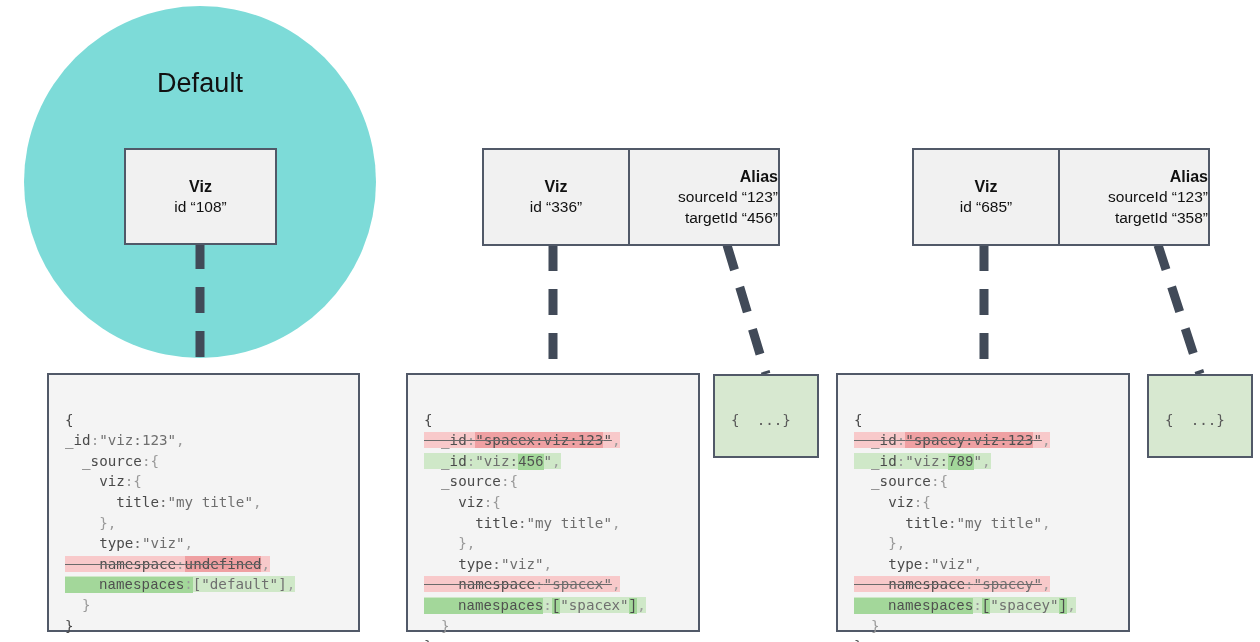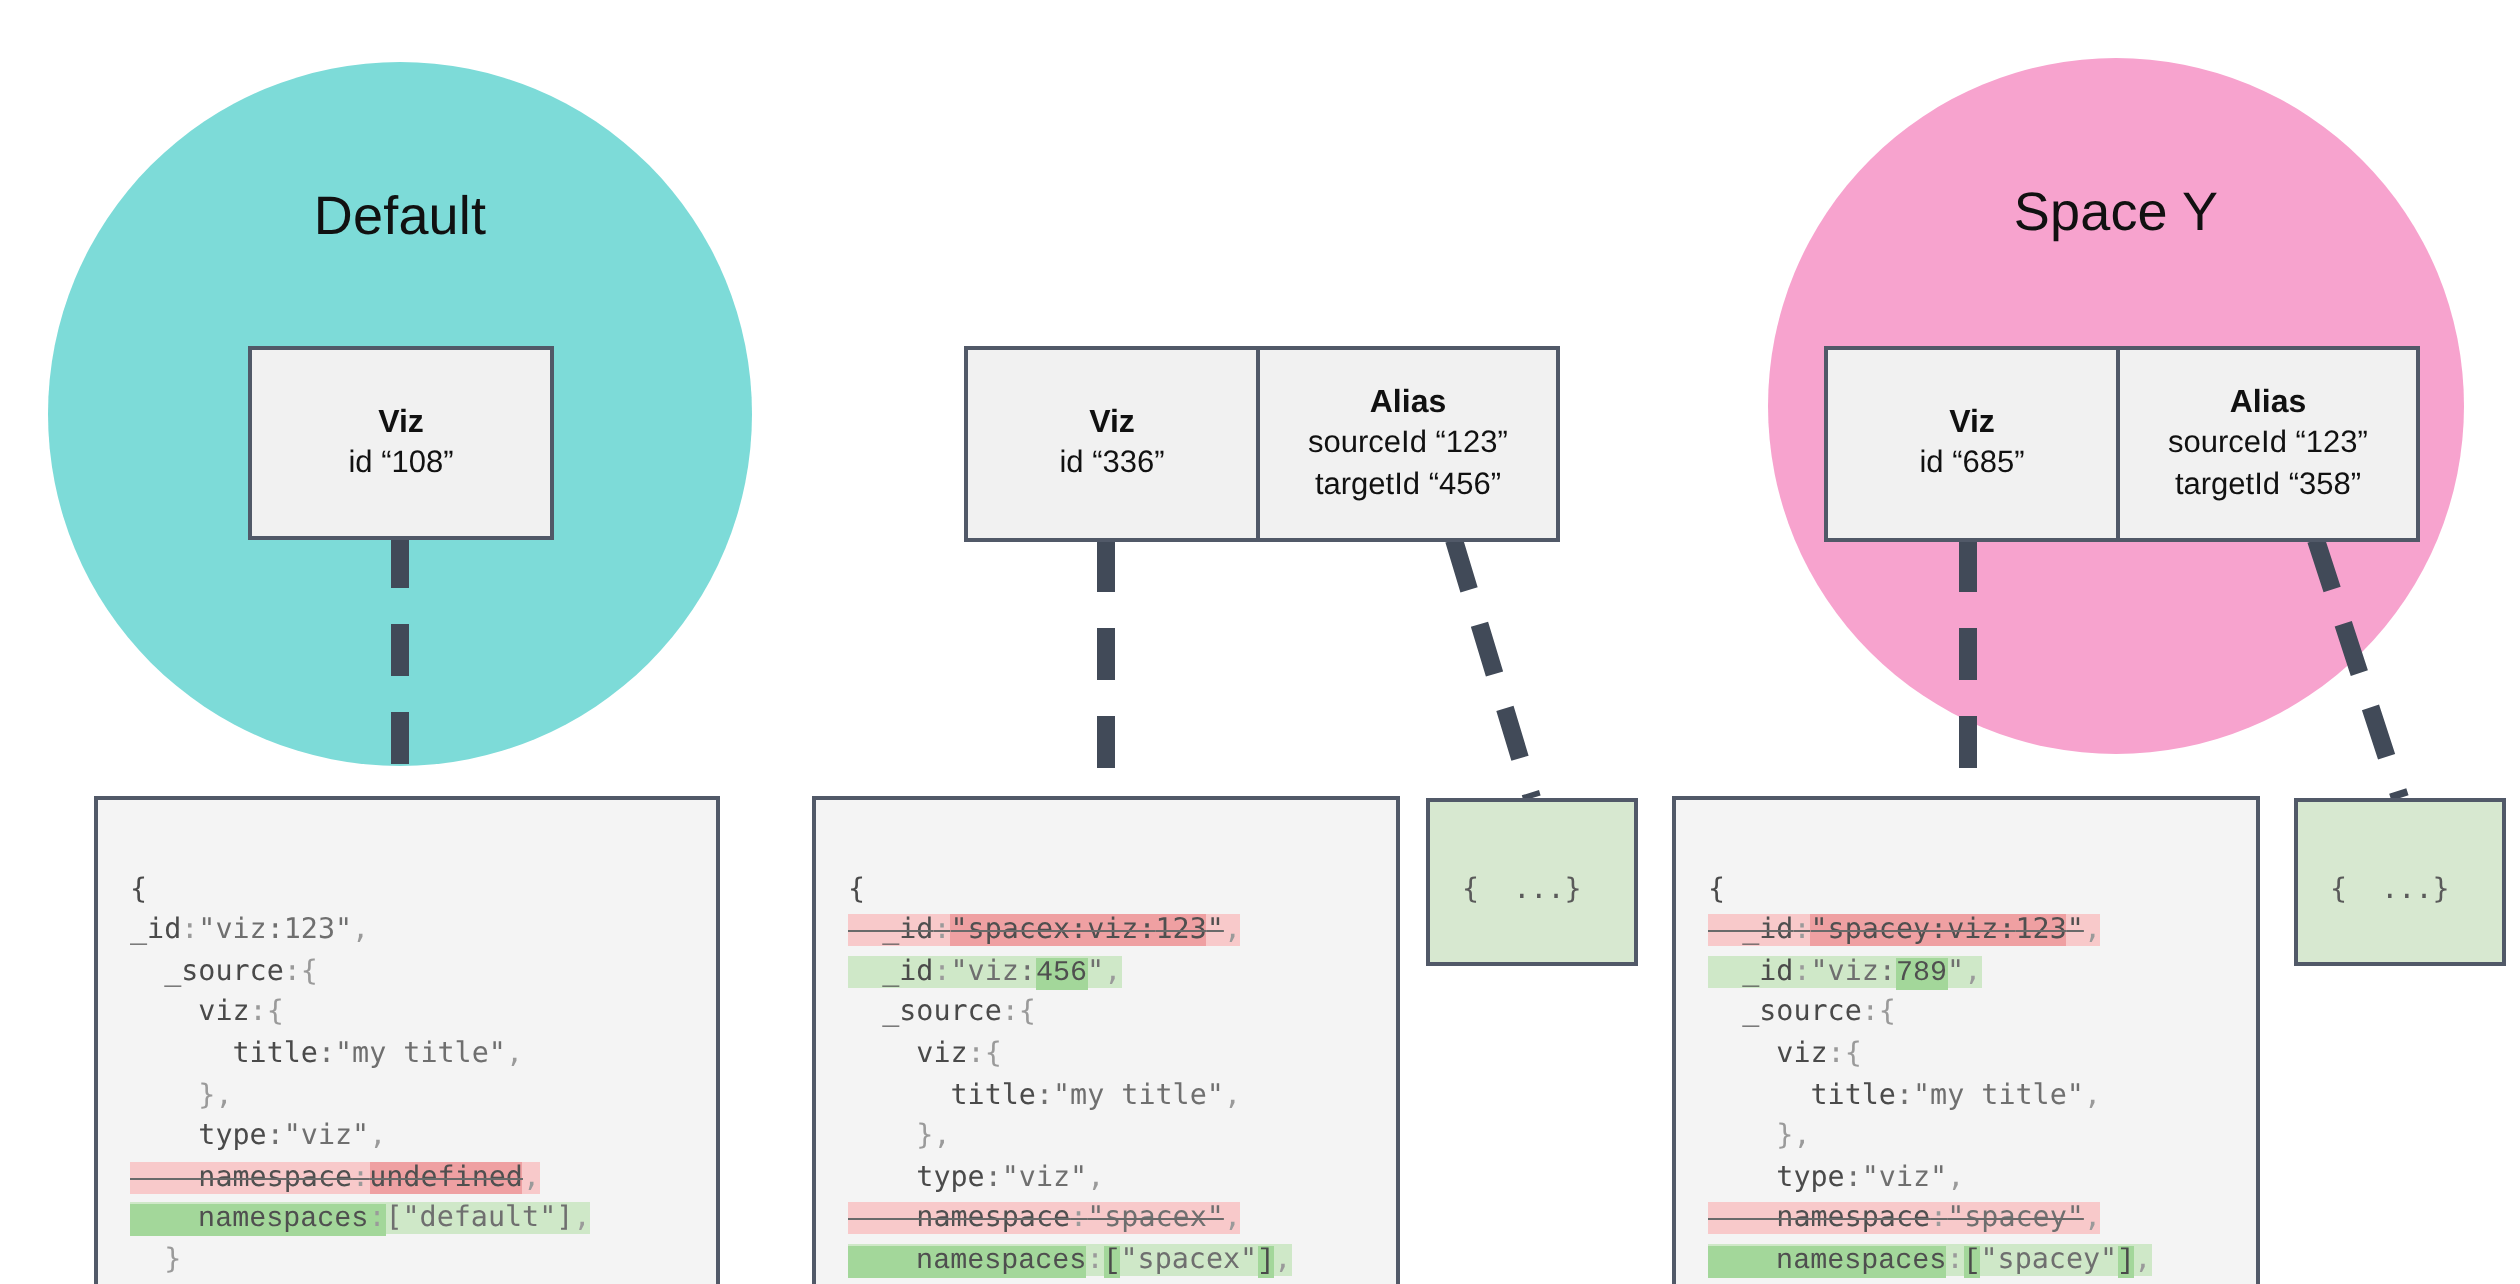--- a/index.html
+++ b/index.html
@@ -1,40 +1,40 @@
 <!DOCTYPE html>
 <html><head>
 <meta charset="utf-8">
 <style>
   html,body{margin:0;padding:0;background:#ffffff;}
   body{
     width:1260px;height:642px;position:relative;overflow:hidden;
     font-family:"Liberation Sans",sans-serif;
   }
-  #stage{position:absolute;left:0;top:0;width:1260px;height:474px;margin-top:25px;}
+  #stage{position:absolute;left:0;top:0;width:1260px;height:474px;}
 
   
   .circle{
     position:absolute;border-radius:50%;
   }
   .circle-label{
     position:absolute;width:100%;text-align:center;
     font-size:27px;color:#111111;font-family:"Liberation Sans",sans-serif;
     letter-spacing:.1px;
   }
 
   
   .entity-row{position:absolute;display:flex;}
   .entity{
     background:#f1f1f1;border:2px solid #515968;
     box-sizing:border-box;
     display:flex;flex-direction:column;align-items:center;justify-content:center;
     font-size:15.5px;color:#111111;line-height:1.32;
   }
-  .entity + .entity{border-left-width:2px;margin-left:-2px;}
+  .entity + .entity{border-left-width:2px;margin-left:-2px;align-items:flex-end;}
   .entity .ttl{font-weight:bold;font-size:16px;}
   .entity .ln{white-space:nowrap;}
 
   
   svg.conn{position:absolute;left:0;top:0;width:1260px;height:642px;overflow:visible;pointer-events:none;}
 
   
   .code{
     position:absolute;box-sizing:border-box;
     background:#f4f4f4;border:2px solid #515968;
@@ -68,23 +68,20 @@
 </head>
 <body>
 
 <div id="stage">
 
   <div class="circle" style="left:24px;top:6px;width:352px;height:352px;background:#7ddbd8;">
     <div class="circle-label" style="top:62px;">Default</div>
   </div>
 
 
-  <div class="circle" style="left:884px;top:4px;width:348px;height:348px;background:#f7a3ce;">
-    <div class="circle-label" style="top:62px;">Space Y</div>
-  </div>
 
   <svg class="conn">
     <g stroke="#414a58" stroke-width="9" stroke-linecap="butt" fill="none">
       <path d="M200,243 L200,374" stroke-dasharray="26 18"></path>
       <path d="M553,245 L553,374" stroke-dasharray="26 18"></path>
       <path d="M727,245 L766,374" stroke-dasharray="26 18"></path>
       <path d="M984,245 L984,374" stroke-dasharray="26 18"></path>
       <path d="M1158,245 L1200,374" stroke-dasharray="26 18"></path>
     </g>
   </svg>

